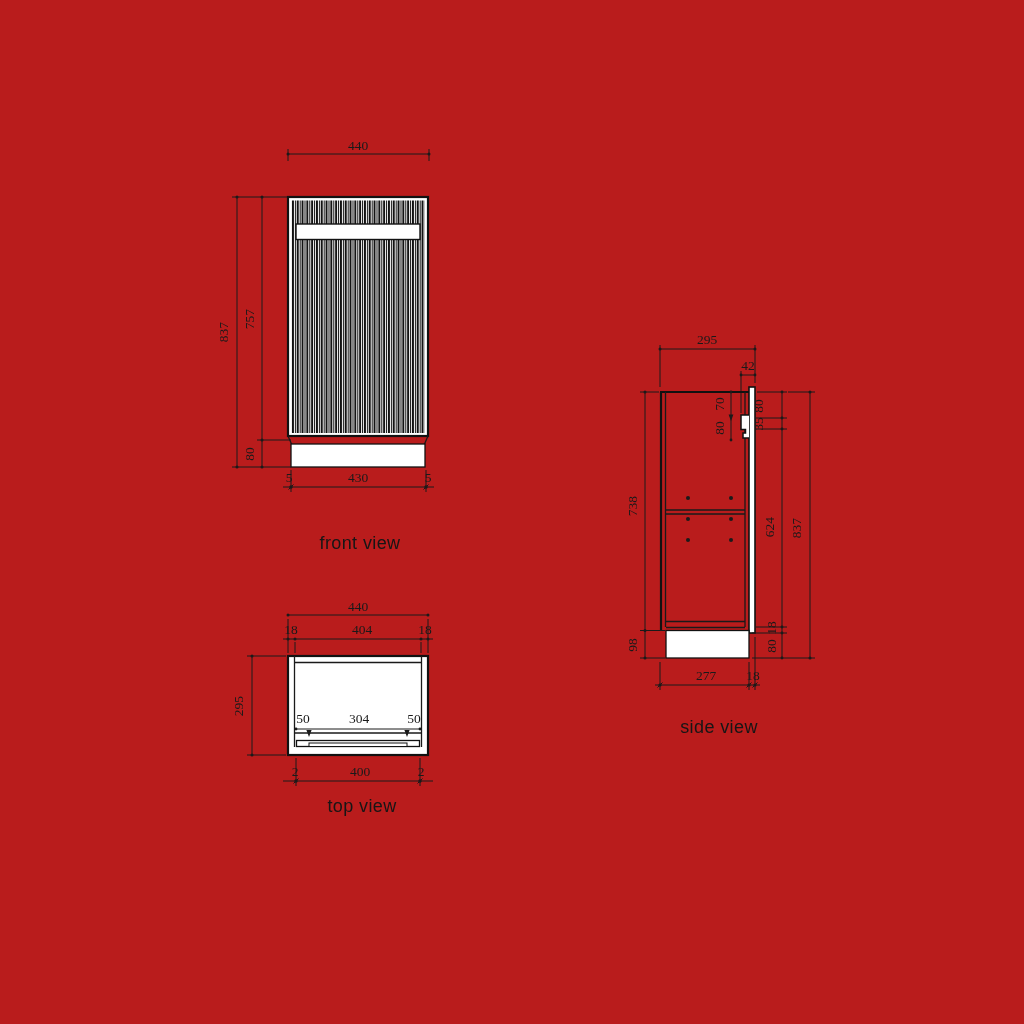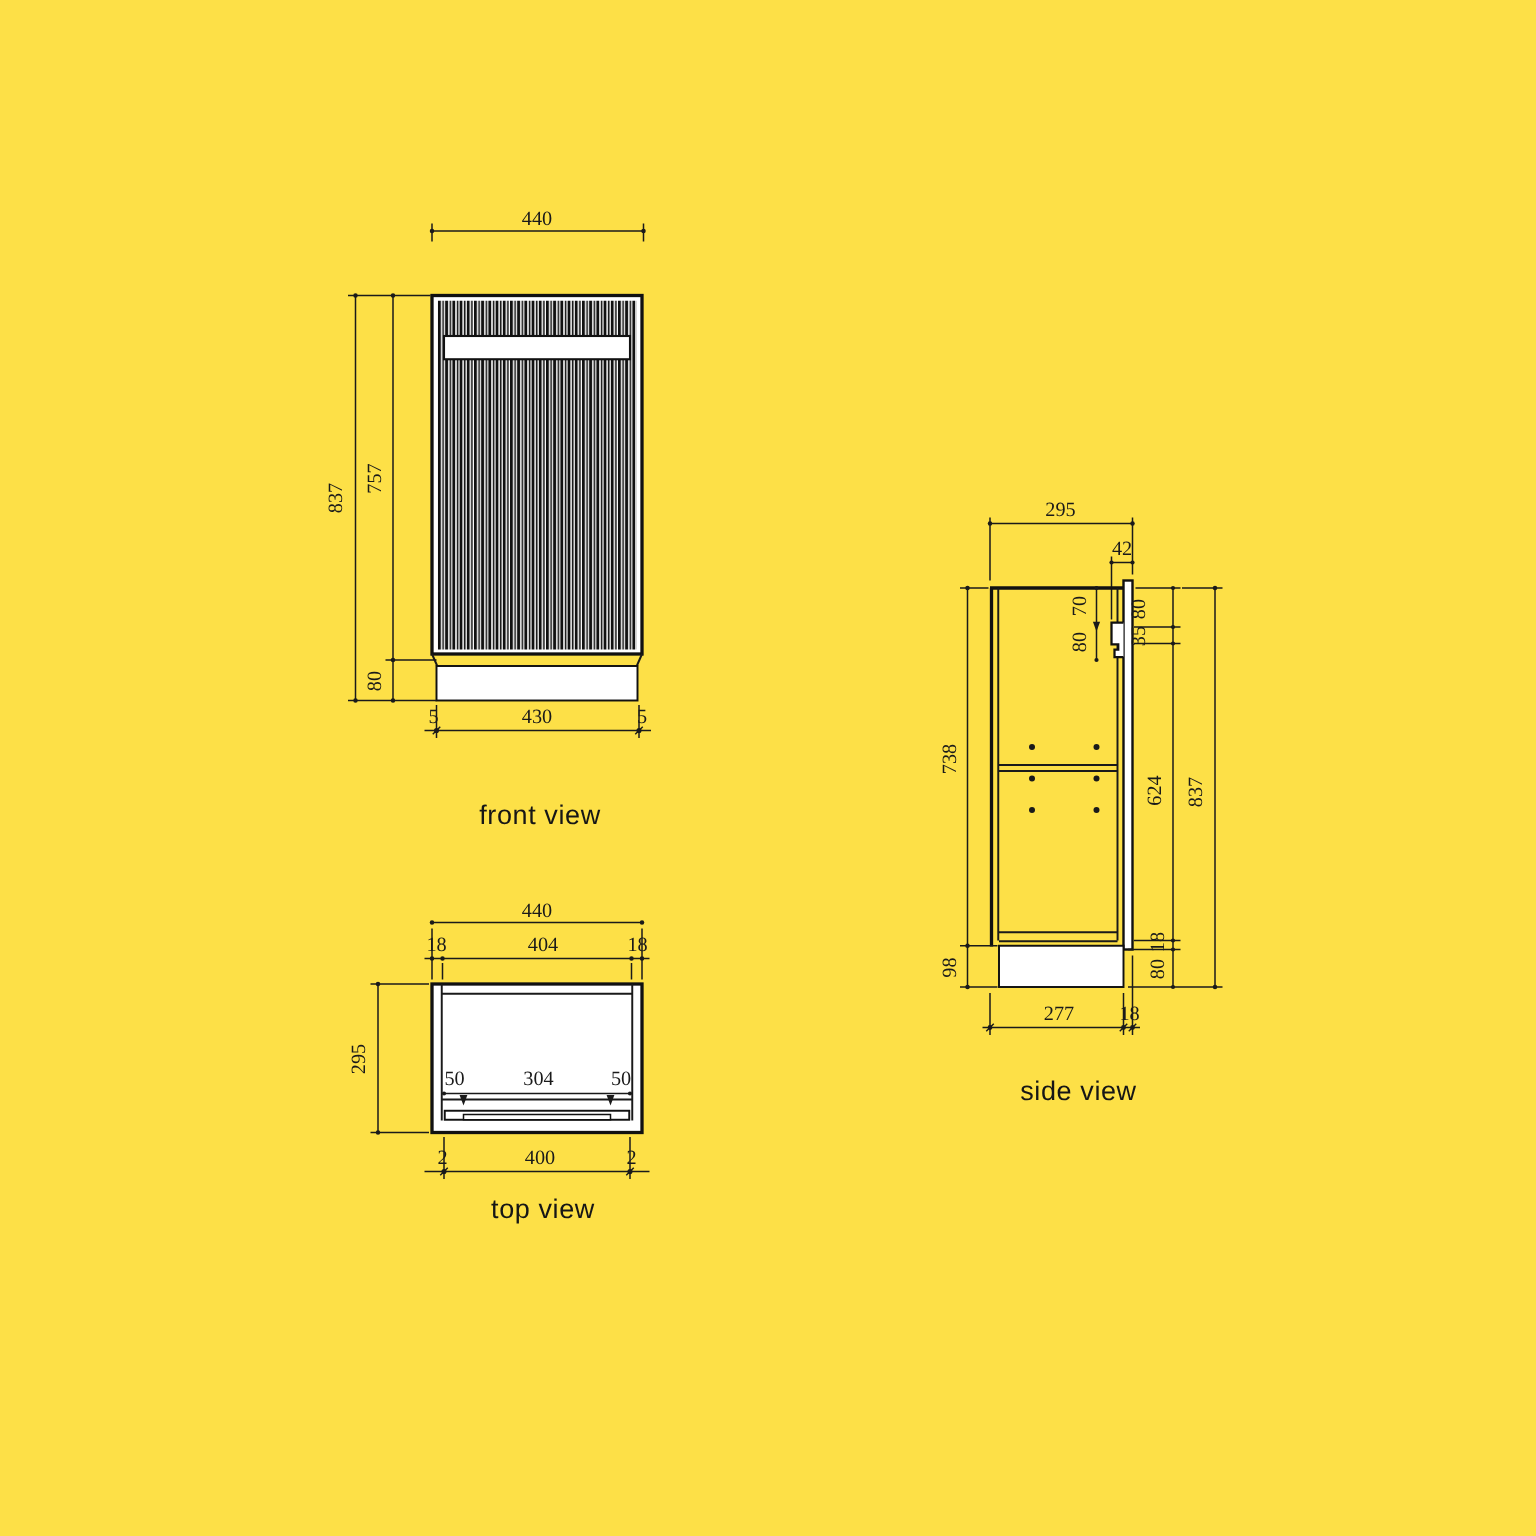--- a/index.html
+++ b/index.html
@@ -1,19 +1,19 @@
 <!DOCTYPE html>
 <html><head>
 <meta charset="utf-8">
 <style>
   html,body{margin:0;padding:0;background:#ffffff;}
   .canvas{
     position:relative;
     width:1024px;height:1024px;
-    background:#fde047;
+    background:#b91c1c;
     font-family:"Liberation Serif", serif;
   }
   svg{display:block;}
   .dimtxt{
     font-family:"Liberation Serif", serif;
     font-size:13.5px;
     fill:#1a1a1a;
     letter-spacing:0px;
   }
   .viewlabel{

